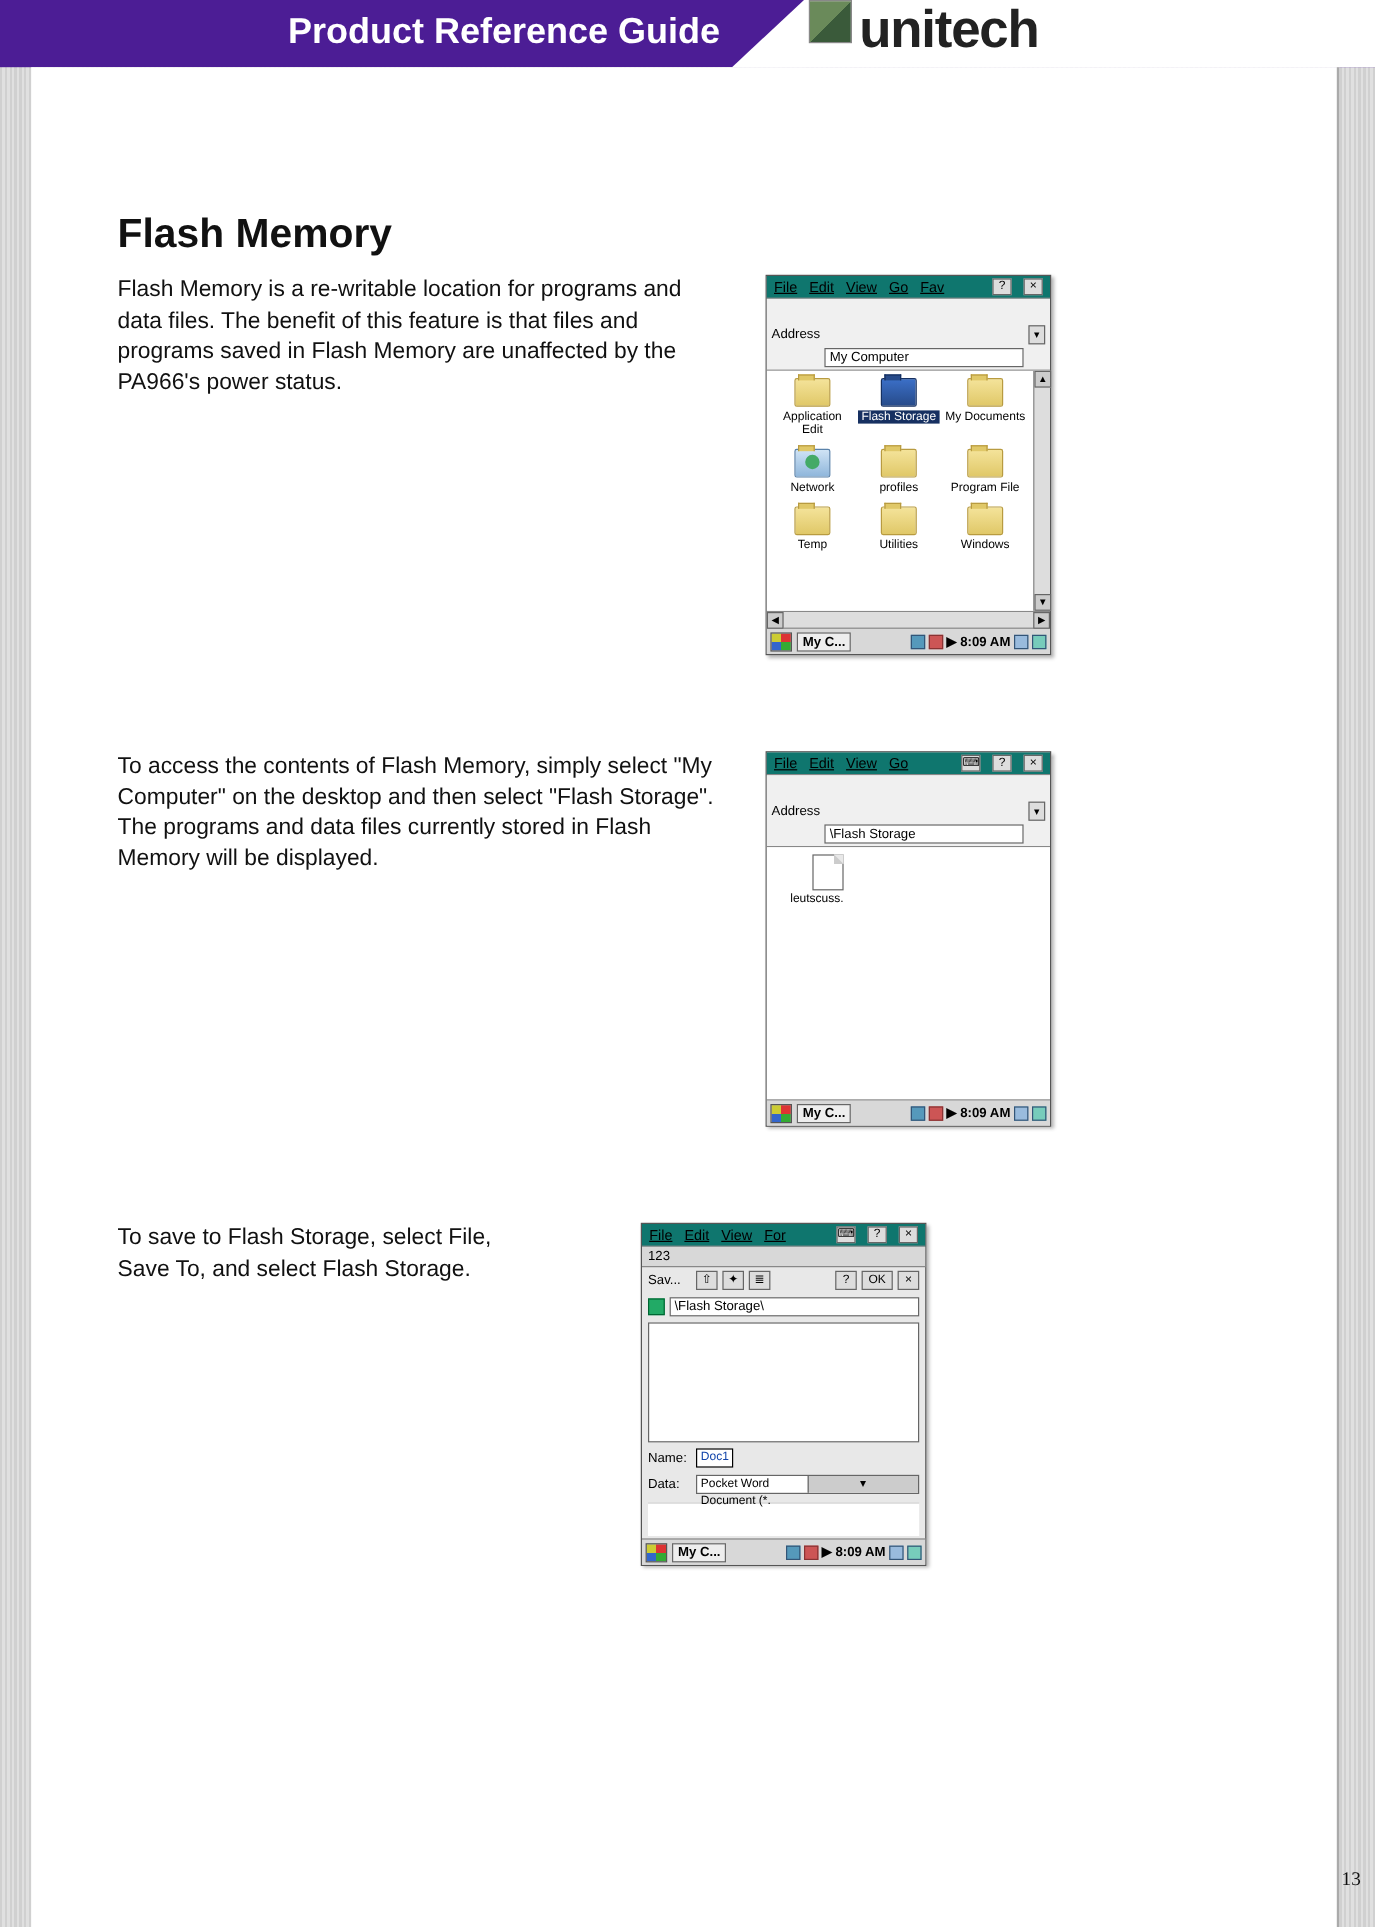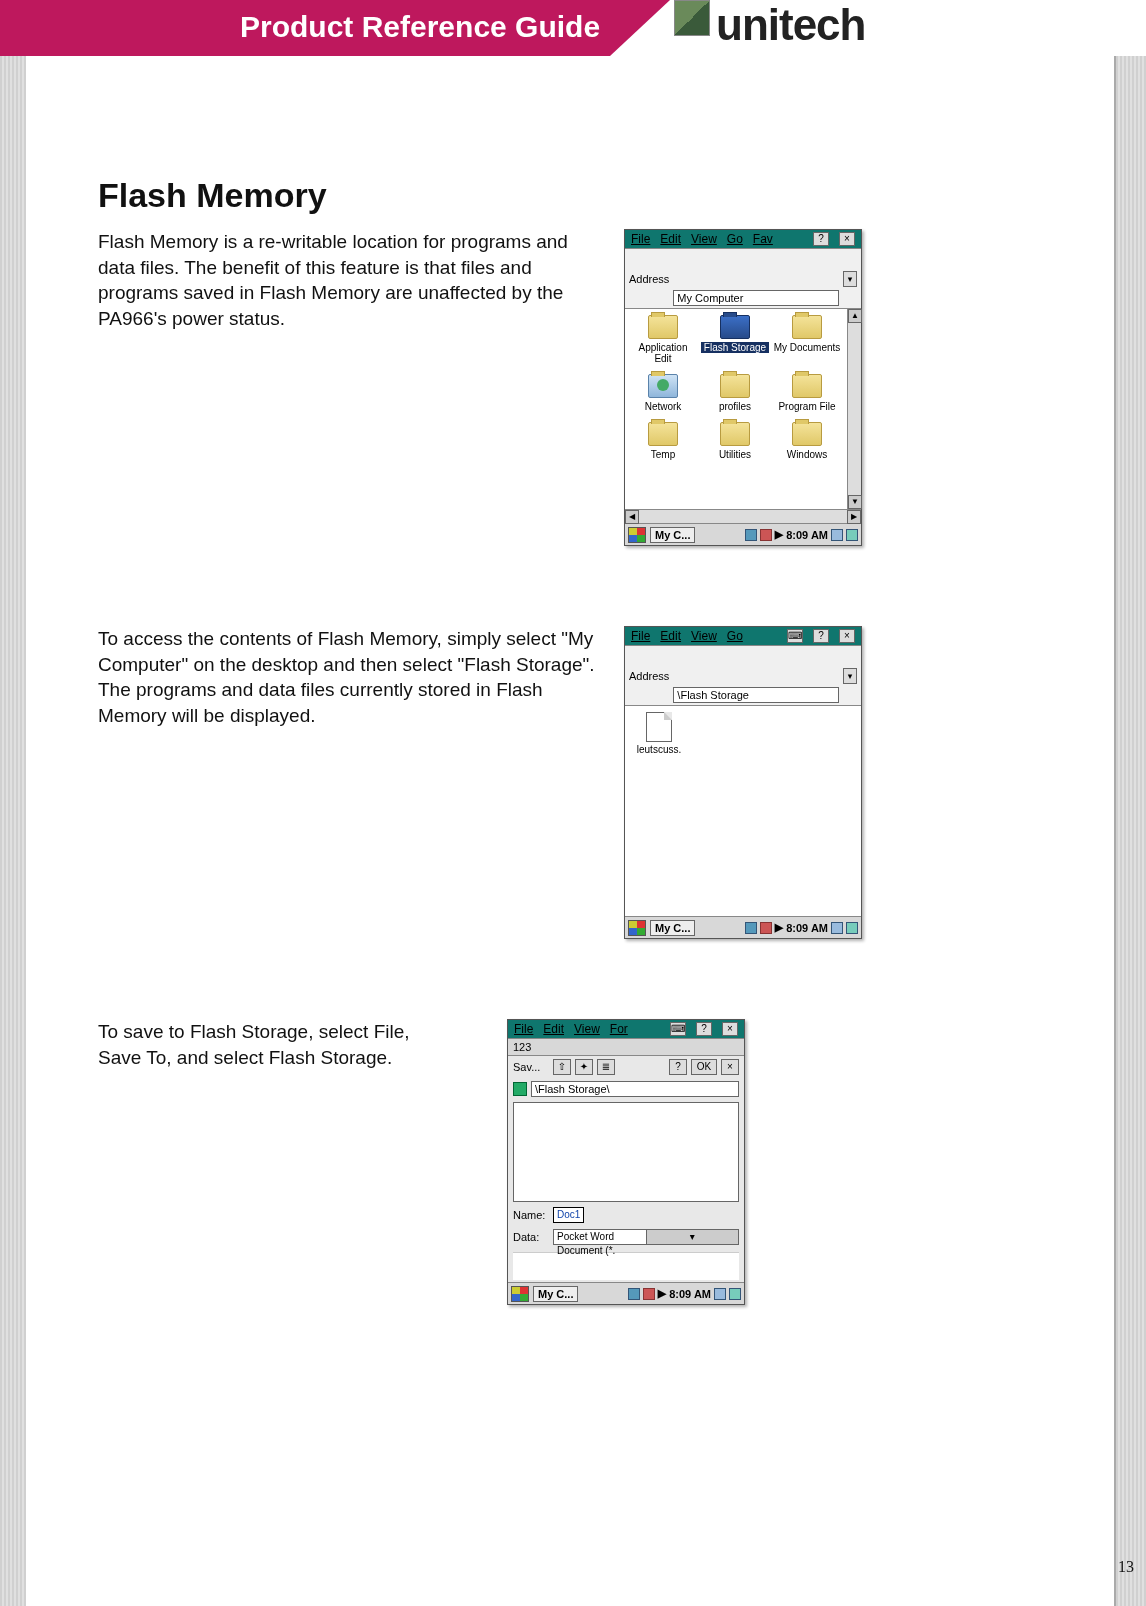--- a/index.html
+++ b/index.html
@@ -16,21 +16,21 @@
     left: 26px; top: 56px;
     width: 1090px; height: 1550px;
     background: #fff;
     border-right: 2px solid #aaa;
     padding-left: 25px;
   }
   .header-bar {
     position: absolute;
     left: 0; top: 0;
     width: 1146px; height: 56px;
-    background: #be185d;
+    background: #4c1d95;
   }
   .header-title {
     position: absolute;
     left: 240px; top: 10px;
     color: #fff;
     font-size: 30px;
     font-weight: bold;
   }
   .header-wedge {
     position: absolute;
@@ -63,21 +63,21 @@
     position: absolute;
     left: 72px; top: 120px;
     width: 970px;
   }
   h1.section {
     font-size: 34px;
     font-weight: bold;
     color: #111;
     margin-bottom: 14px;
   }
-  .row { display: flex; gap: 16px; margin-bottom: 80px; }
+  .row { display: flex; gap: 30px; margin-bottom: 80px; }
   .row .text {
     width: 510px;
     font-size: 19px;
     line-height: 1.35;
     color: #111;
   }
   .row .shot { flex: 0 0 auto; }
   .page-num {
     position: absolute;
     right: 12px;
@@ -202,21 +202,21 @@
   .ficon.sel::before { background: #274b8a; border-color: #163061; }
   .folder.sel .flabel { background: #163061; color: #fff; padding: 0 2px; }
   .ficon.net { background: linear-gradient(#cfe3f5,#8fb6db); border-color: #5a82aa; }
   .ficon.net::after {
     content: ""; position: absolute; left: 8px; top: 4px;
     width: 12px; height: 12px; background: #4a6; border-radius: 50%;
   }
 
   
   .file {
-    display: flex; flex-direction: column; align-items: center;
+    display: flex; flex-direction: column; align-items: flex-end;
     gap: 2px; width: 60px;
   }
   .fileicon {
     width: 26px; height: 30px; background: #fff;
     border: 1px solid #666; position: relative;
   }
   .fileicon::after {
     content: ""; position: absolute; right: -1px; top: -1px;
     border-top: 8px solid #e8e8e8;
     border-left: 8px solid #ccc;
@@ -397,21 +397,21 @@
               <span>▶</span>
               <span class="clock">8:09 AM</span>
               <div class="ic" style="background:#9bd"></div>
               <div class="ic" style="background:#7cb"></div>
             </div>
           </div>
         </div>
       </div>
     </div>
 
-    <div class="row" style="gap:89px; margin-bottom:0;">
+    <div class="row" style="gap:116px; margin-bottom:0;">
       <div class="text" style="width:320px">To save to Flash Storage, select File, Save To, and select Flash Storage.</div>
       <div class="shot">
         <div class="pda">
           <div class="menubar">
             <span class="mi">File</span>
             <span class="mi">Edit</span>
             <span class="mi">View</span>
             <span class="mi">For</span>
             <span class="spacer"></span>
             <span class="btn">⌨</span>

